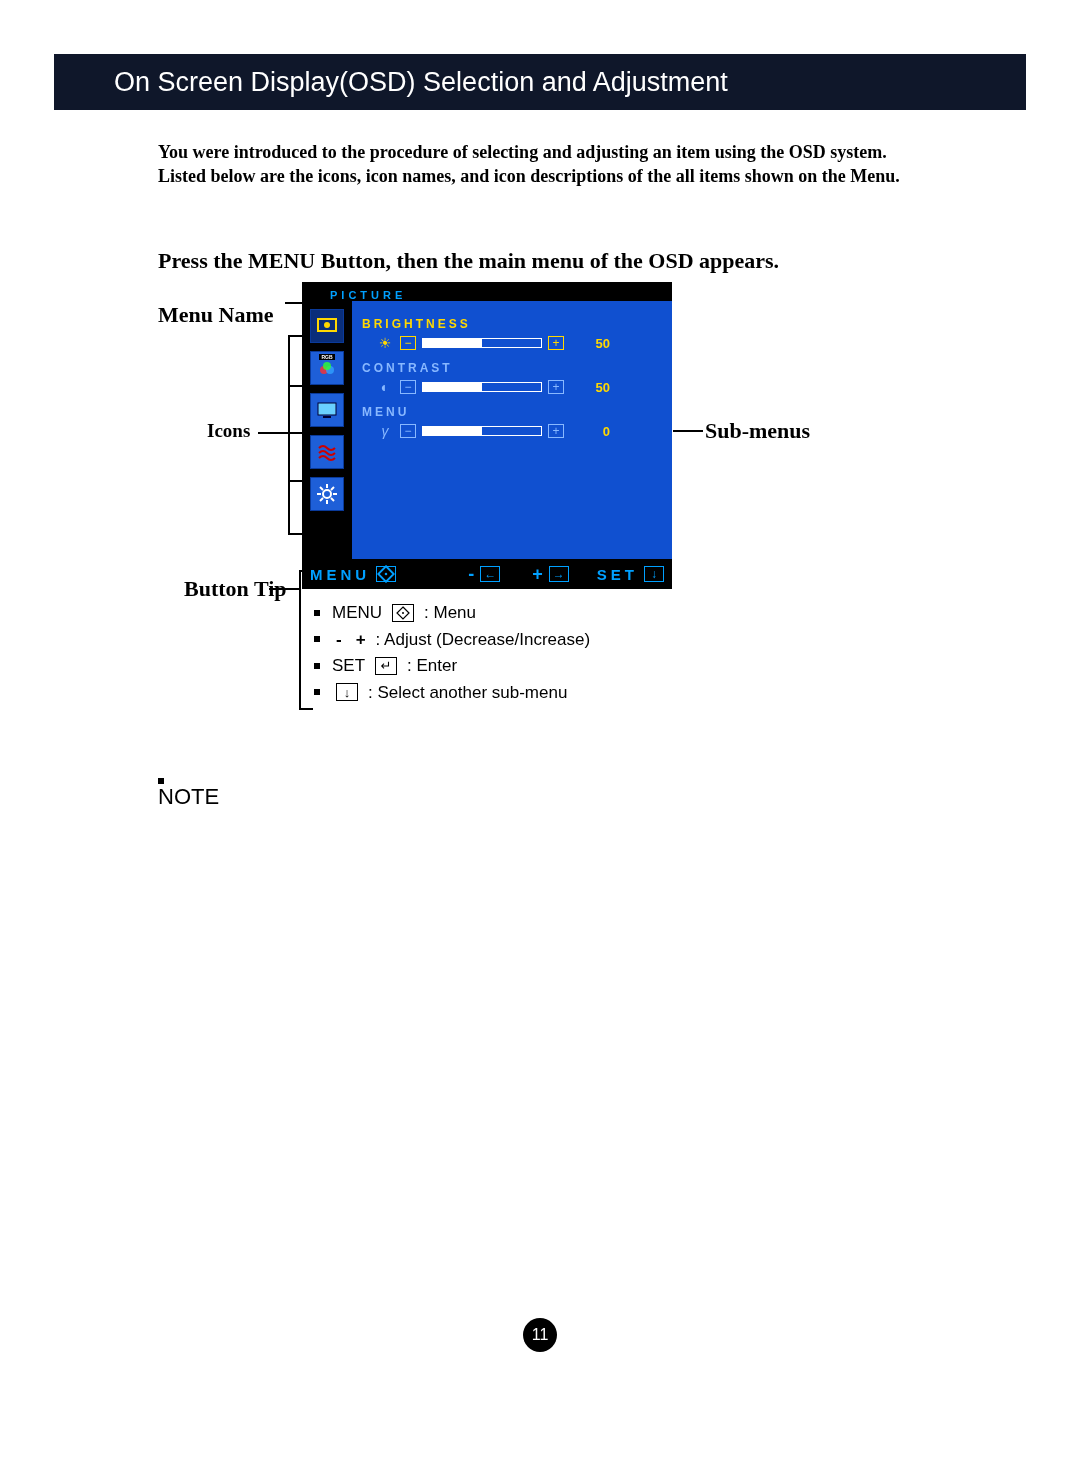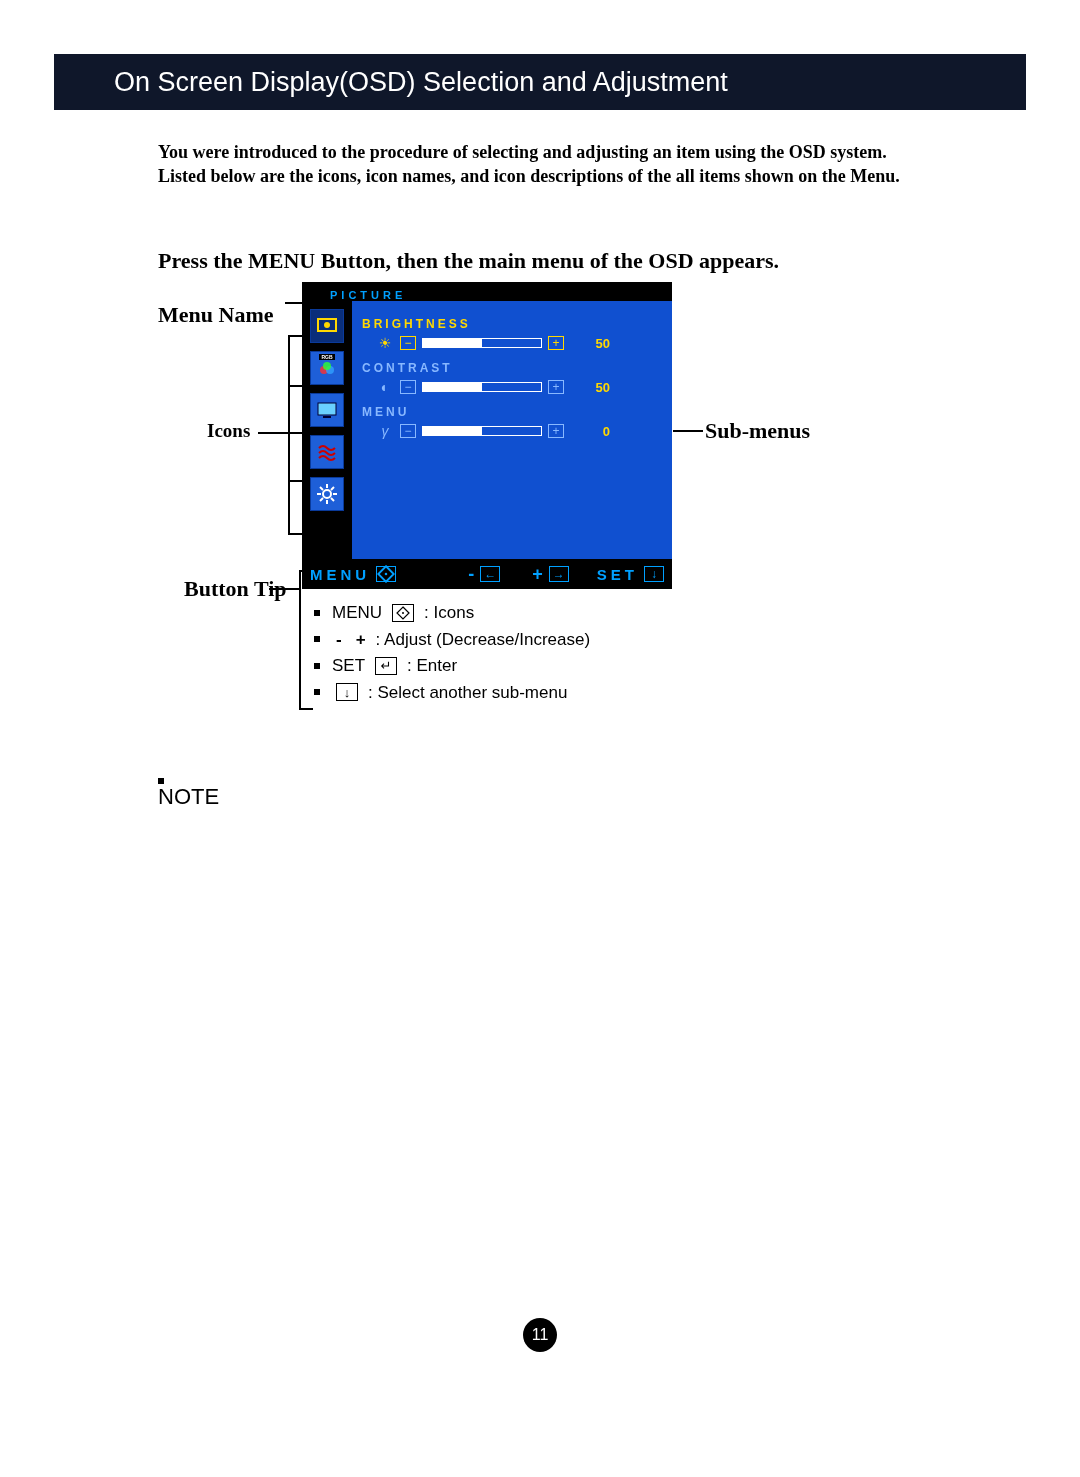--- a/index.html
+++ b/index.html
@@ -411,21 +411,21 @@
 <div class="tips">
   <div class="row">
     <span class="bullet"></span>
     <span>MENU</span>
     <span class="tip-icon diamond">
         <svg viewBox="0 0 14 14">
           <path d="M7 1 L13 7 L7 13 L1 7 Z" fill="none" stroke="#000" stroke-width="1.2"></path>
           <circle cx="7" cy="7" r="1" fill="#000"></circle>
         </svg>
       </span>
-    <span>: Icons</span>
+    <span>: Menu</span>
   </div>
   <div class="row">
     <span class="bullet"></span>
     <span style="font-weight:bold;margin:0 4px">-</span>
     <span style="font-weight:bold;margin:0 4px">+</span>
     <span>: Adjust (Decrease/Increase)</span>
   </div>
   <div class="row">
     <span class="bullet"></span>
     <span>SET</span>

